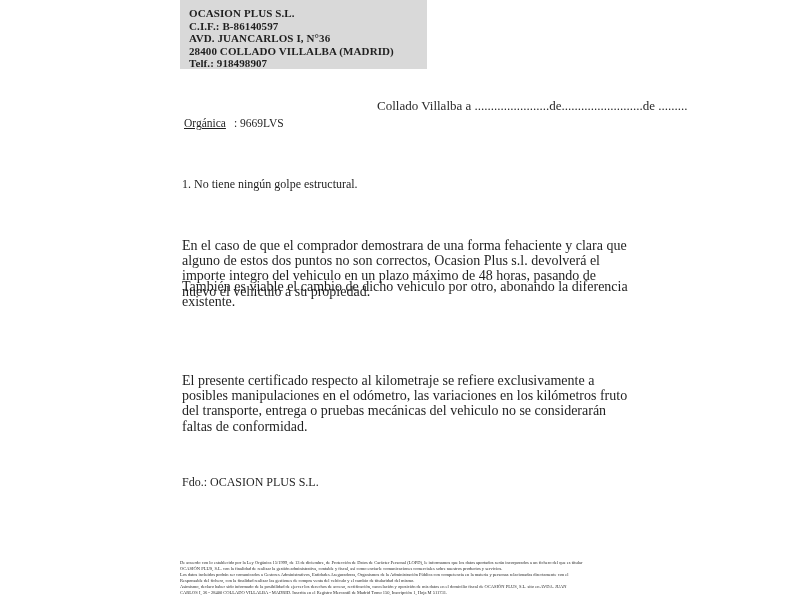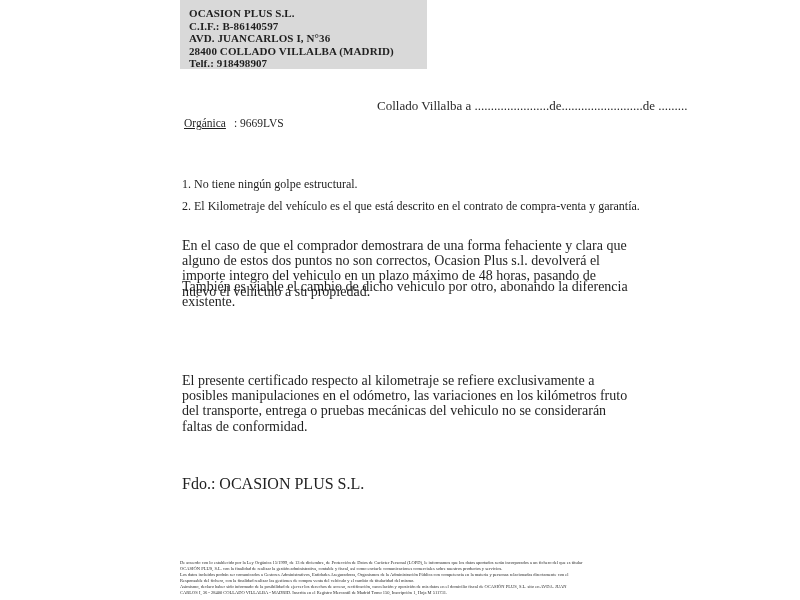--- a/index.html
+++ b/index.html
@@ -46,21 +46,21 @@
     position:absolute;left:182px;width:446px;
     font-size:14px;line-height:15.2px;text-align:left;
   }
   .para-1{top:238px;}
   .para-2{top:279px;}
   .para-3{top:302px;}
   .para-4{top:337px;margin-top:36px;}
 
   .signature{
     position:absolute;left:182px;top:475px;
-    font-size:16px;white-space:nowrap;
+    font-size:12px;white-space:nowrap;
   }
 
   .fineprint{
     position:absolute;left:180px;top:560px;
     width:880px;
     transform:scale(0.5);
     transform-origin:left top;
     font-size:9px;line-height:11.8px;
     color:#2b2b2b;
   }
@@ -81,21 +81,20 @@
 
   <div class="dateline">Collado Villalba a .......................de.........................de .........</div>
 
   <div class="cert-block">
     <div class="cert-row">
       <span class="cert-label">Orgánica</span><span class="cert-value">: 9669LVS</span>
     </div>
   </div>
 
   <div class="point point-1">1. No tiene ningún golpe estructural.</div>
-  <div class="point point-2">2. El Kilometraje del vehículo es el que está descrito en el contrato de compra-venta y garantía.</div>
 
   <div class="para para-1">En el caso de que el comprador demostrara de una forma fehaciente y clara que alguno de estos dos puntos no son correctos, Ocasion Plus s.l. devolverá el importe integro del vehiculo en un plazo máximo de 48 horas, pasando de nuevo el vehiculo a su propiedad.</div>
   <div class="para para-2">También es viable el cambio de dicho vehiculo por otro, abonando la diferencia existente.</div>
   <div class="para para-4">El presente certificado respecto al kilometraje se refiere exclusivamente a posibles manipulaciones en el odómetro, las variaciones en los kilómetros fruto del transporte, entrega o pruebas mecánicas del vehiculo no se considerarán faltas de conformidad.</div>
 
   <div class="signature">Fdo.: OCASION PLUS S.L.</div>
 
   <div class="fineprint">
     <div>De acuerdo con lo establecido por la Ley Orgánica 15/1999, de 13 de diciembre, de Protección de Datos de Carácter Personal (LOPD), le informamos que los datos aportados serán incorporados a un fichero del que es titular</div>
     <div>OCASIÓN PLUS, S.L. con la finalidad de realizar la gestión administrativa, contable y fiscal, así como enviarle comunicaciones comerciales sobre nuestros productos y servicios.</div>

